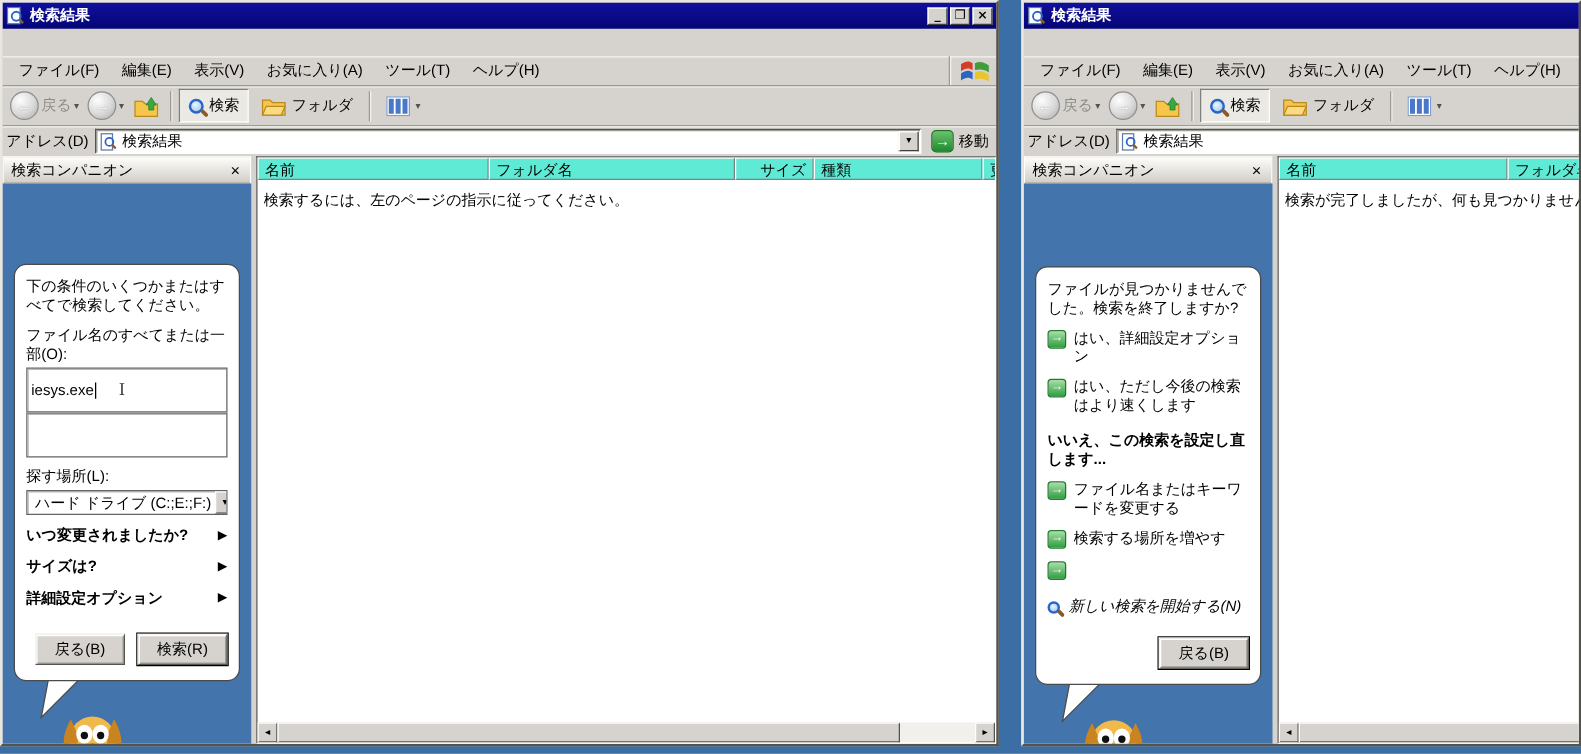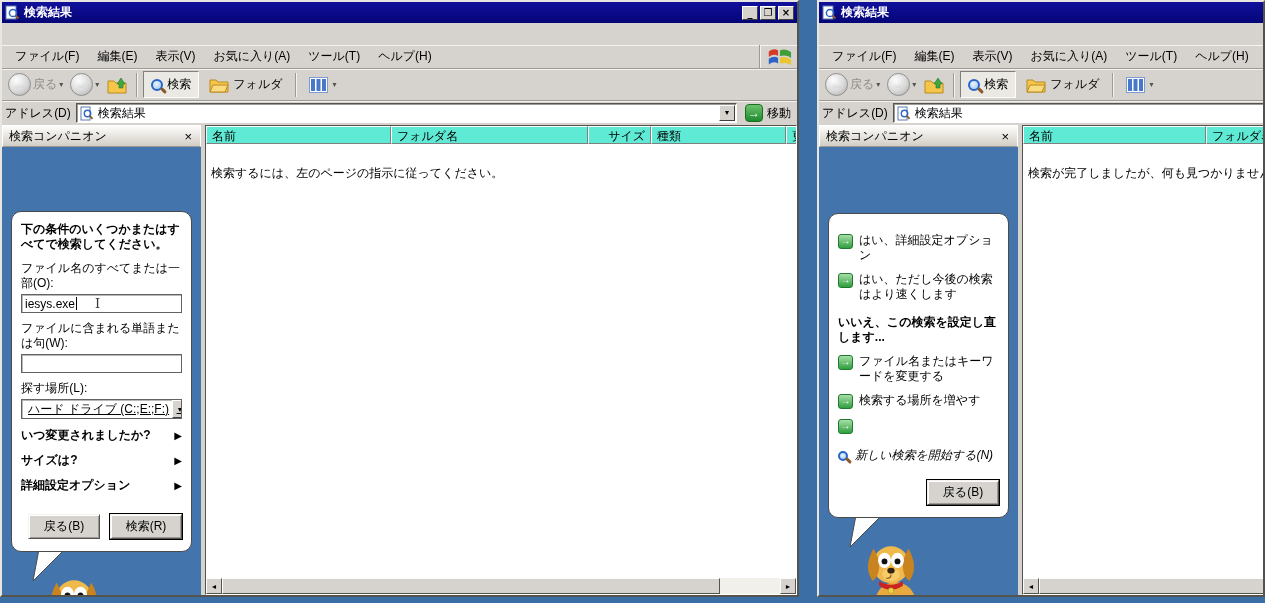--- a/index.html
+++ b/index.html
@@ -123,33 +123,33 @@
   .pad-a { padding-top: 64px; } .pad-b { padding-top: 66px; }
 
   .bubble {
     background: #fff; border: 1px solid #4A4A4C; border-radius: 10px;
     padding: 10px 9px 12px; position: relative; z-index: 2;
   }
   .tail-row { height: 30px; position: relative; z-index: 1; }
   .tail-row svg { position: absolute; left: 14px; top: -3px; }
   .dog-svg { position: relative; margin-left: 24px; margin-top: -12px; }
 
-  .b-heading { font-weight: bold; margin-bottom: 9px; line-height: 1.25; }
+  .b-heading { font-weight: normal; margin-bottom: 9px; line-height: 1.25; }
   .b-label { margin: 8px 0 3px; line-height: 1.25; }
   .b-input {
-    height: 19px; background: #fff; border: 1px solid #636363;
+    height: 36px; background: #fff; border: 1px solid #636363;
     box-shadow: inset 1px 1px 0 #B8B8B8;
     display: flex; align-items: center; padding: 0 3px; position: relative;
   }
   .caret { display: inline-block; width: 1px; height: 13px; background: #000; margin-left: 1px; }
   .ibeam { font-family: "DejaVu Serif", serif; color: #3A3A3A; margin-left: 18px; font-size: 13px; }
   .b-select {
     height: 20px; background: #fff; border: 1px solid #636363;
     box-shadow: inset 1px 1px 0 #B8B8B8;
-    display: flex; align-items: center; padding-left: 3px; gap: 3px; white-space: nowrap; overflow: hidden; text-decoration: underline;
+    display: flex; align-items: center; padding-left: 3px; gap: 3px; white-space: nowrap; overflow: hidden;
   }
   .sel-dd {
     margin-left: auto; width: 16px; align-self: stretch; background: #D6D3CE;
     border: 1px solid; border-color: #fff #404040 #404040 #fff;
     font-size: 7px; padding: 0; flex: 0 0 16px;
   }
   .expander {
     display: flex; justify-content: space-between; align-items: center;
     font-weight: bold; margin-top: 8px;
   }
@@ -181,21 +181,21 @@
     border: 1px solid #55534E; border-bottom-color: #fff; border-right-color: #fff;
     display: flex; flex-direction: column; overflow: hidden;
   }
   .list-headers { display: flex; flex: 0 0 18px; height: 18px; background: #5eead4; }
   .col {
     border: 1px solid; border-color: #FDFDFD #808080 #808080 #FDFDFD;
     padding: 1px 5px; white-space: nowrap; overflow: hidden; flex: 0 0 auto;
   }
   .col.right { text-align: right; }
   .col.grow { flex: 1 1 auto; }
-  .list-body { flex: 1; padding: 21px 5px; white-space: nowrap; }
+  .list-body { flex: 1; padding: 8px 5px; white-space: nowrap; }
   .hscroll { flex: 0 0 16px; height: 16px; display: flex; }
   .sb-btn {
     width: 16px; flex: 0 0 16px; background: #D6D3CE;
     border: 1px solid; border-color: #FDFDFD #55534E #55534E #FDFDFD;
     font-size: 7px; color: #000; padding: 0; line-height: 13px; text-align: center;
   }
   .sb-thumb {
     background: #D6D3CE;
     border: 1px solid; border-color: #FDFDFD #55534E #55534E #FDFDFD;
   }
@@ -303,21 +303,20 @@
       </div>
       <div class="comp-body pad-a">
         <div class="bubble">
           <div class="b-heading">下の条件のいくつかまたはすべてで検索してください。</div>
           <div class="b-label">ファイル名のすべてまたは一部(O):</div>
           <div class="b-input" role="textbox">
             <span>iesys.exe</span>
             <span class="caret"></span>
             <span class="ibeam">I</span>
           </div>
-          <div class="b-label">ファイルに含まれる単語または句(W):</div>
           <div class="b-input" role="textbox">
             <span></span>
           </div>
           <div class="b-label">探す場所(L):</div>
           <div class="b-select">
             <svg width="16" height="11">
                   <rect x="0.5" y="2.5" width="15" height="7" rx="2" fill="#CFCFCF" stroke="#6A6A6A"></rect>
                   <rect x="2.5" y="4.5" width="8" height="1.6" fill="#8F8F8F"></rect>
                   <circle cx="13" cy="7" r="0.9" fill="#3FA73F"></circle>
                 </svg>
@@ -464,20 +463,21 @@
   </div>
 
   <div class="content">
     <div class="companion">
       <div class="comp-header">
         <span class="comp-title">検索コンパニオン</span>
         <button class="comp-close">×</button>
       </div>
       <div class="comp-body pad-b">
         <div class="bubble">
+          <div class="b-heading">ファイルが見つかりませんでした。検索を終了しますか?</div>
           <div class="opt-row">
             <span class="green-arrow">→</span>
             <span>はい、詳細設定オプション</span>
           </div>
           <div class="opt-row">
             <span class="green-arrow">→</span>
             <span>はい、ただし今後の検索はより速くします</span>
           </div>
           <div class="subheading">いいえ、この検索を設定し直します...</div>
           <div class="opt-row">

